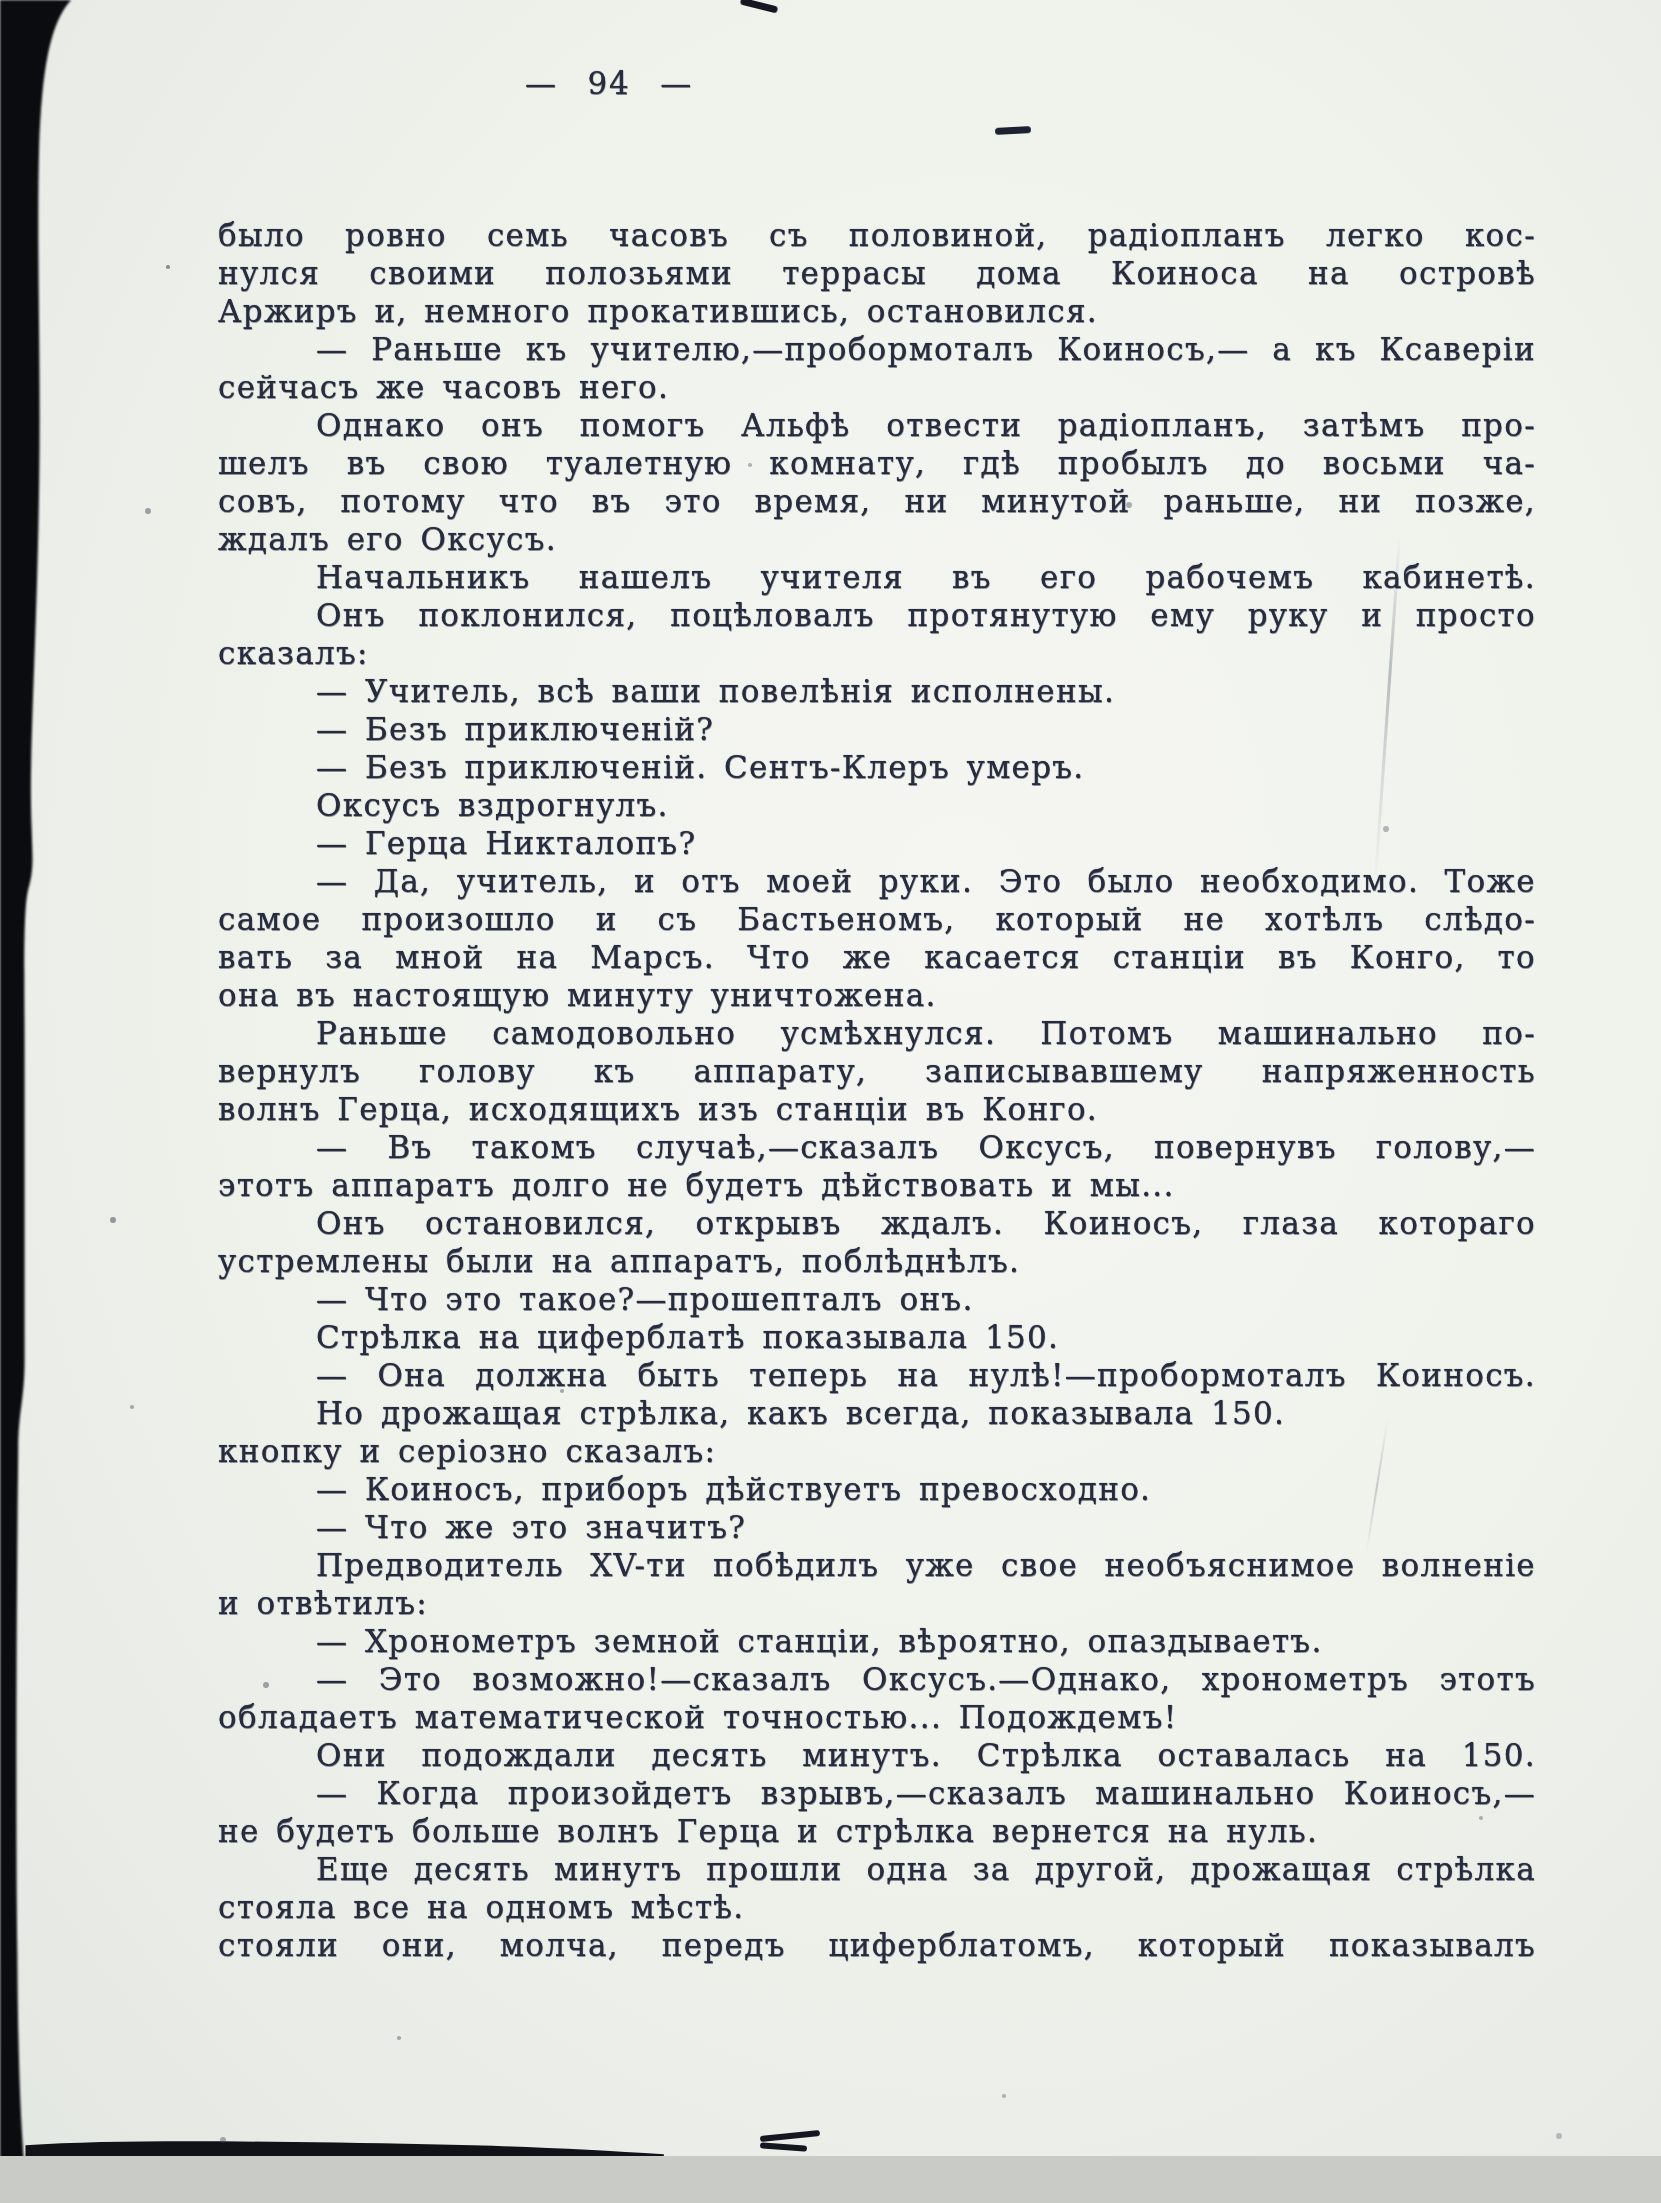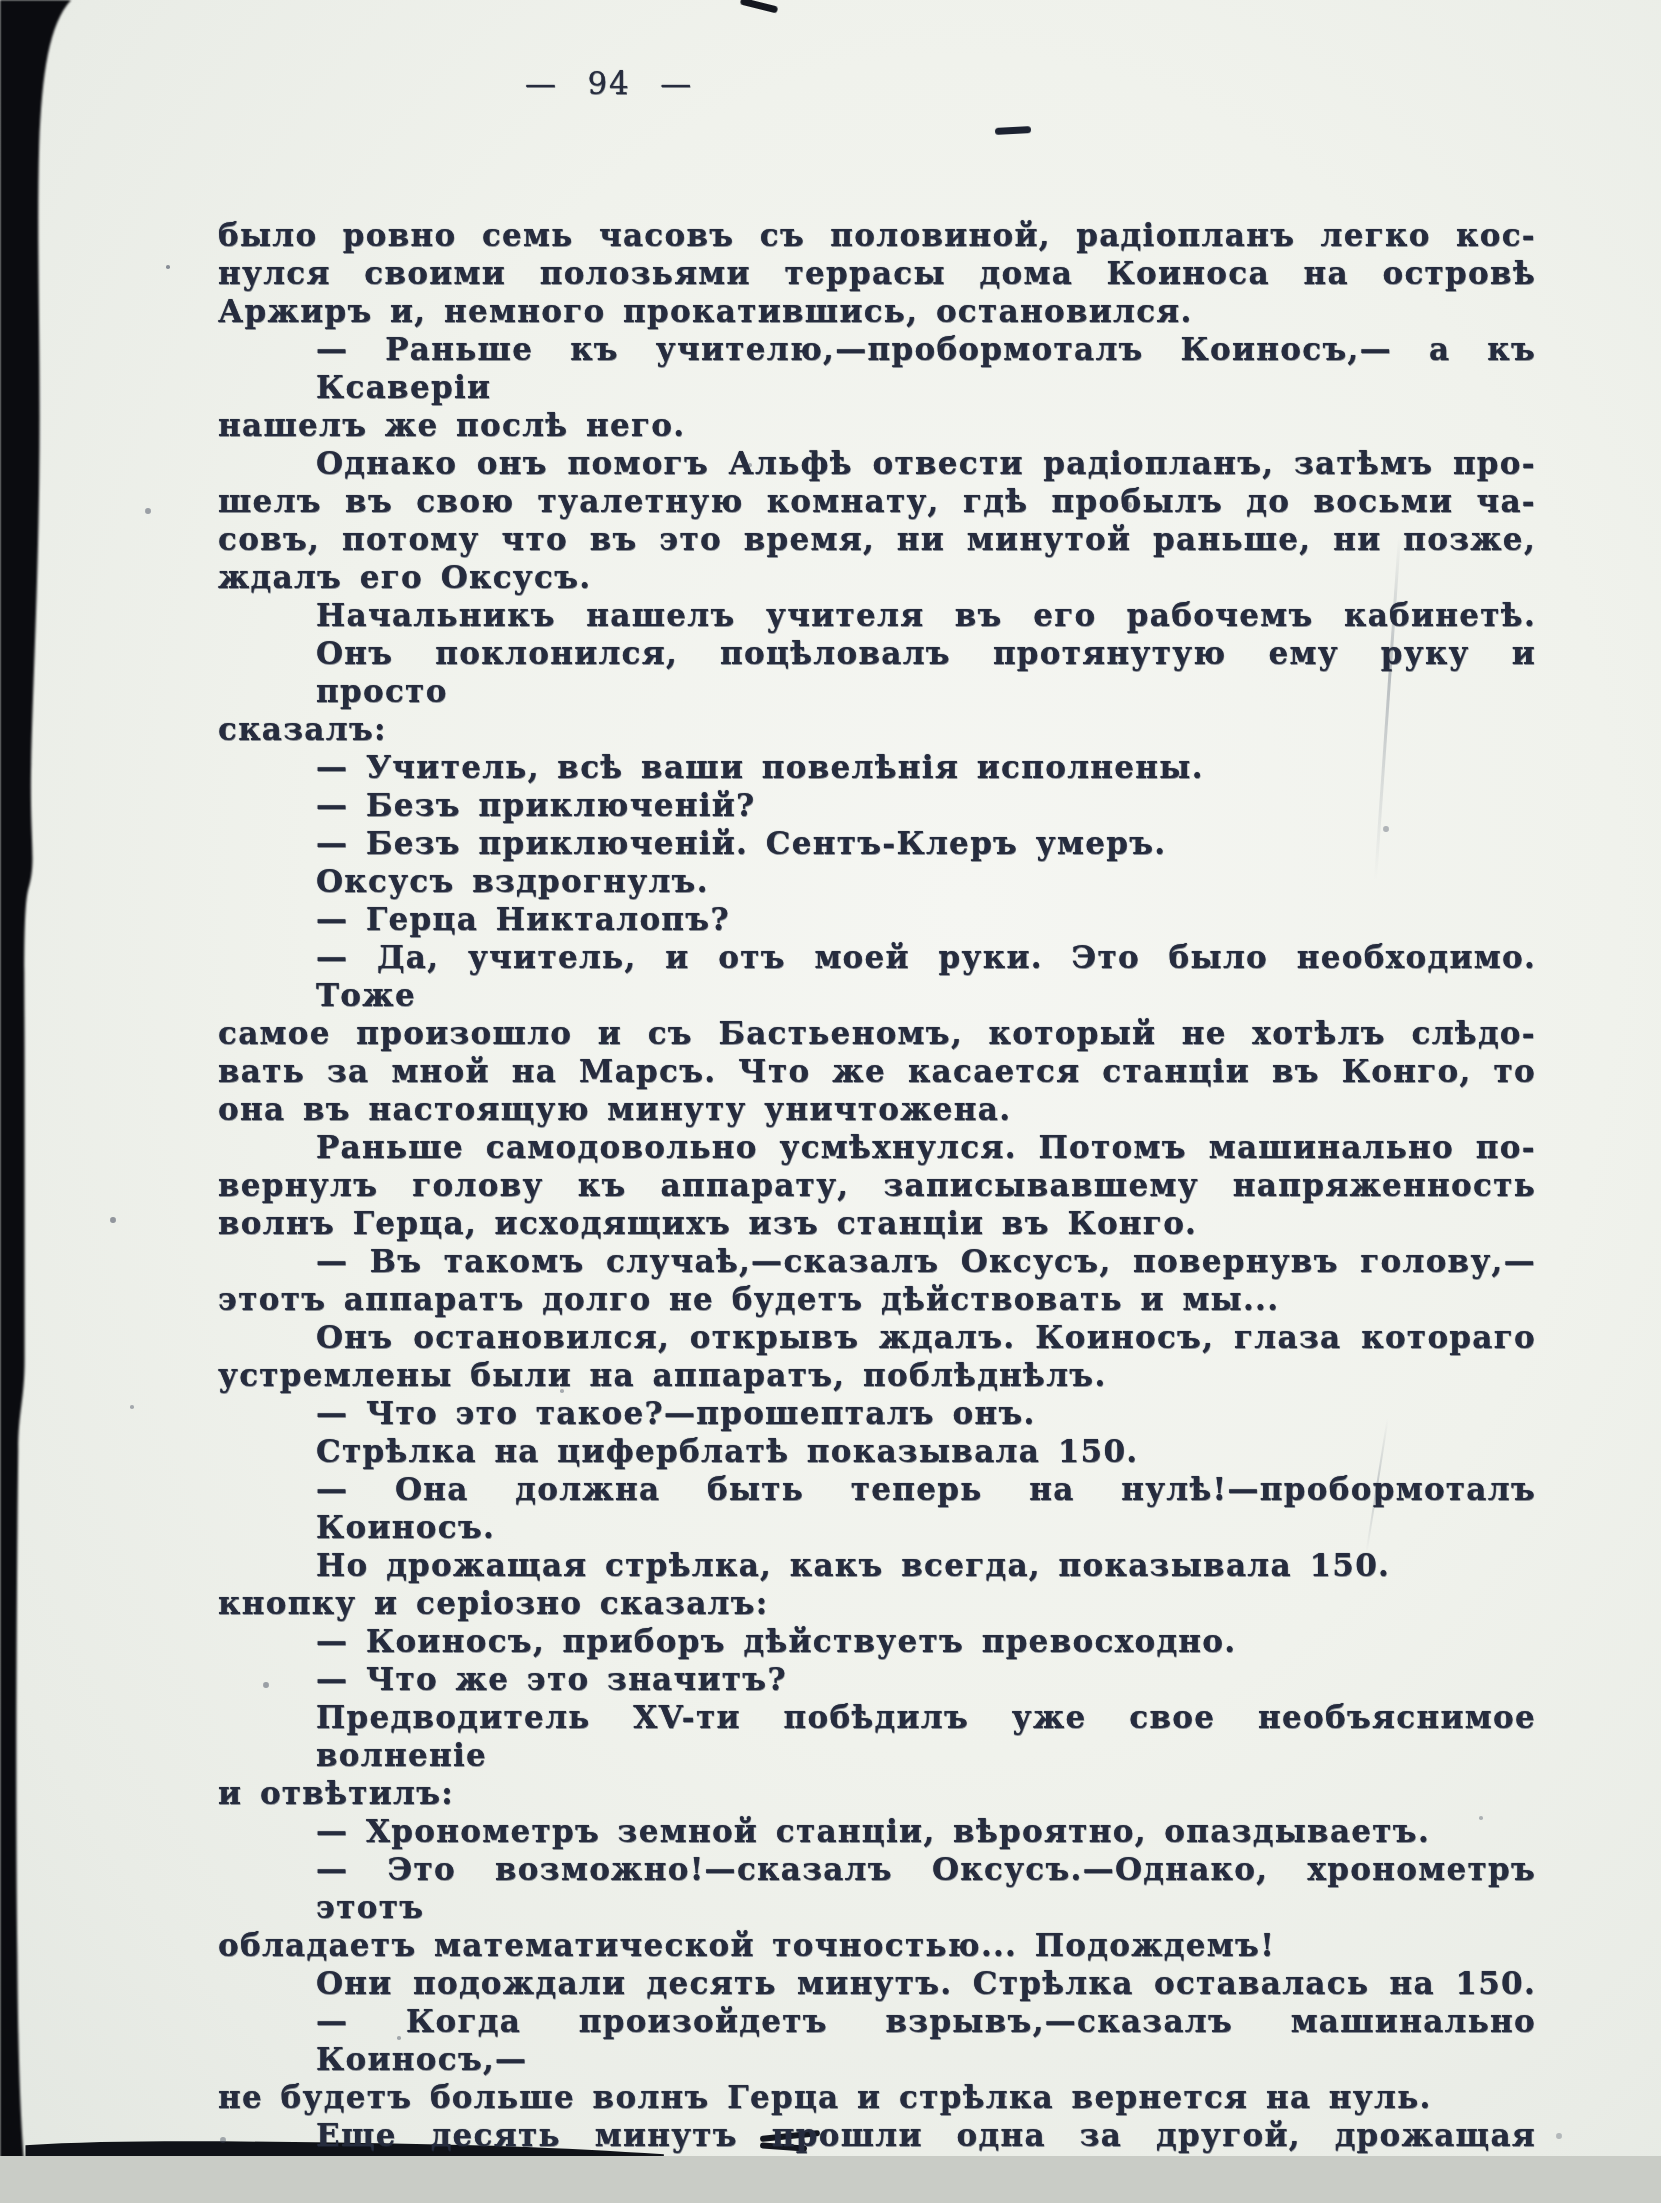--- a/index.html
+++ b/index.html
@@ -26,21 +26,21 @@
   
   .text-block{
     position:absolute;
     left:218px;top:216px;width:1318px;
     font-size:31px;
     line-height:38px;
     letter-spacing:1.3px;
     word-spacing:5.5px;
     text-shadow:0 0 1px rgba(38,44,62,.7), 0.5px 0.5px 0.5px rgba(38,44,62,.45);
   }
-  .line{white-space:nowrap;font-weight:bold;}
+  .line{white-space:nowrap;}
   .line.justify{
     white-space:normal;
     text-align:justify;
     text-align-last:justify;
   }
   .line.indent{padding-left:98px;}
   
   .edge-left{
     position:absolute;left:0;top:0;width:82px;height:2204px;
     filter:blur(1px);
@@ -137,21 +137,21 @@
   <div class="crease2"></div>
   <div class="specks"></div>
 
   <div class="header">— 94 —</div>
 
   <div class="text-block">
       <div class="line justify">было ровно семь часовъ съ половиной, радіопланъ легко кос-</div>
       <div class="line justify">нулся своими полозьями террасы дома Коиноса на островѣ</div>
       <div class="line">Аржиръ и, немного прокатившись, остановился.</div>
       <div class="line indent justify">— Раньше къ учителю,—пробормоталъ Коиносъ,— а къ Ксаверіи</div>
-      <div class="line">нашелъ же послѣ него.</div>
+      <div class="line">сейчасъ же часовъ него.</div>
       <div class="line indent justify">Однако онъ помогъ Альфѣ отвести радіопланъ, затѣмъ про-</div>
       <div class="line justify">шелъ въ свою туалетную комнату, гдѣ пробылъ до восьми ча-</div>
       <div class="line justify">совъ, потому что въ это время, ни минутой раньше, ни позже,</div>
       <div class="line">ждалъ его Оксусъ.</div>
       <div class="line indent justify">Начальникъ нашелъ учителя въ его рабочемъ кабинетѣ.</div>
       <div class="line indent justify">Онъ поклонился, поцѣловалъ протянутую ему руку и просто</div>
       <div class="line">сказалъ:</div>
       <div class="line indent">— Учитель, всѣ ваши повелѣнія исполнены.</div>
       <div class="line indent">— Безъ приключеній?</div>
       <div class="line indent">— Безъ приключеній. Сентъ-Клеръ умеръ.</div>

